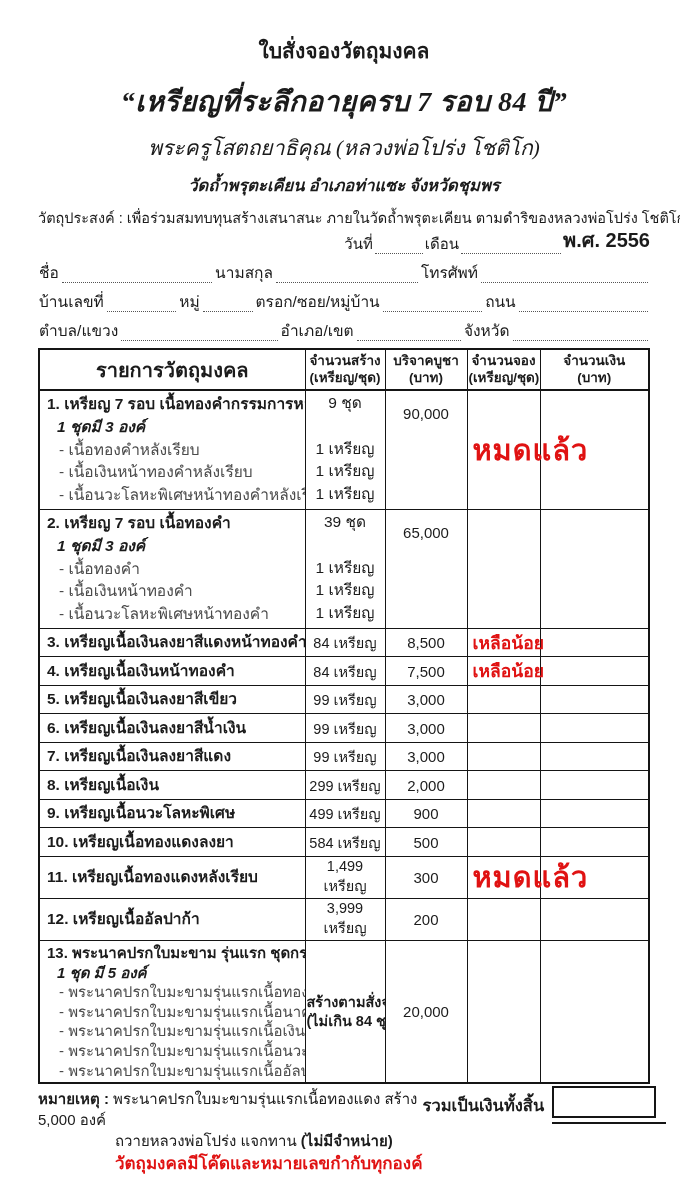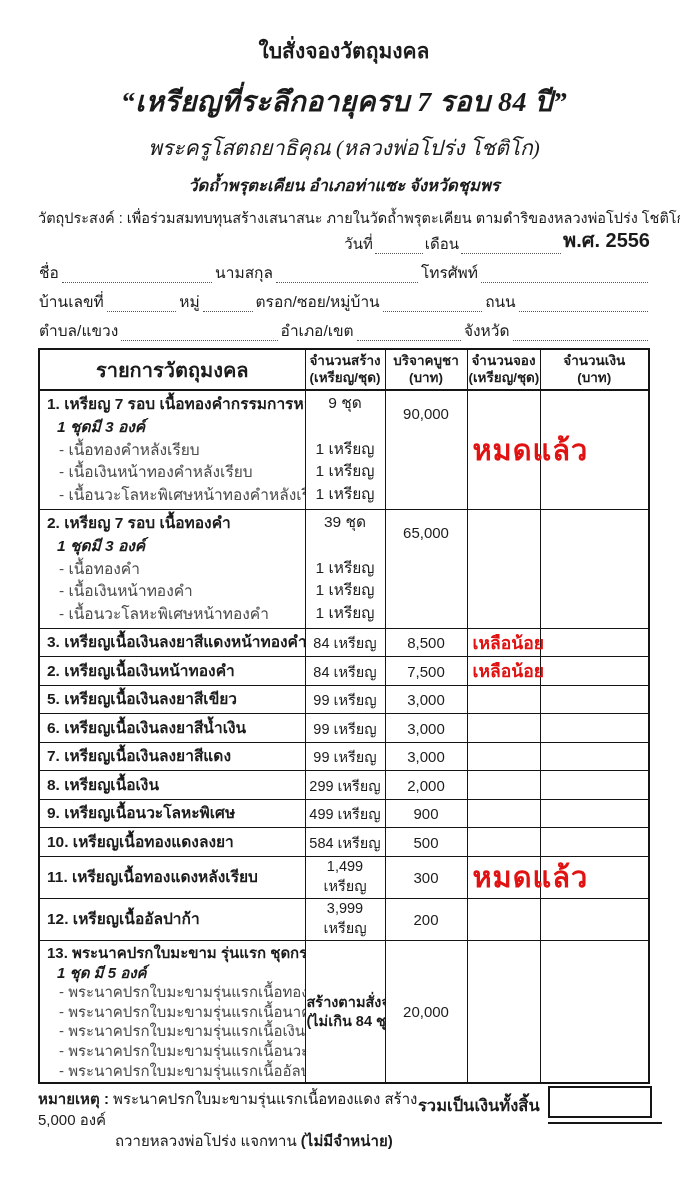--- a/index.html
+++ b/index.html
@@ -229,21 +229,21 @@
           </td>
           <td class="qty-cell">84 เหรียญ</td>
           <td class="price-cell">8,500</td>
           <td class="booked-cell">
             <span class="stamp low">เหลือน้อย</span>
           </td>
           <td class="amount-cell"></td>
         </tr>
         <tr class="single">
           <td class="name-cell">
-            <div class="nl main">2. เหรียญเนื้อเงินหน้าทองคำ</div>
+            <div class="nl main">4. เหรียญเนื้อเงินหน้าทองคำ</div>
           </td>
           <td class="qty-cell">84 เหรียญ</td>
           <td class="price-cell">7,500</td>
           <td class="booked-cell">
             <span class="stamp low">เหลือน้อย</span>
           </td>
           <td class="amount-cell"></td>
         </tr>
         <tr class="single">
           <td class="name-cell">
@@ -345,20 +345,21 @@
   <div class="after-table">
     <div class="notes-left">
       <div>
         <span class="b">หมายเหตุ :</span>
         <span>พระนาคปรกใบมะขามรุ่นแรกเนื้อทองแดง สร้าง 5,000 องค์</span>
       </div>
       <div class="indent">
         <span>ถวายหลวงพ่อโปร่ง แจกทาน</span>
         <span class="b">(ไม่มีจำหน่าย)</span>
       </div>
+      <div class="red-line">วัตถุมงคลมีโค๊ดและหมายเลขกำกับทุกองค์</div>
     </div>
     <div class="total-block">
       <div class="total-label">รวมเป็นเงินทั้งสิ้น</div>
       <div class="total-boxcol">
         <div class="total-box"></div>
         <div class="total-underline"></div>
       </div>
     </div>
   </div>
 

